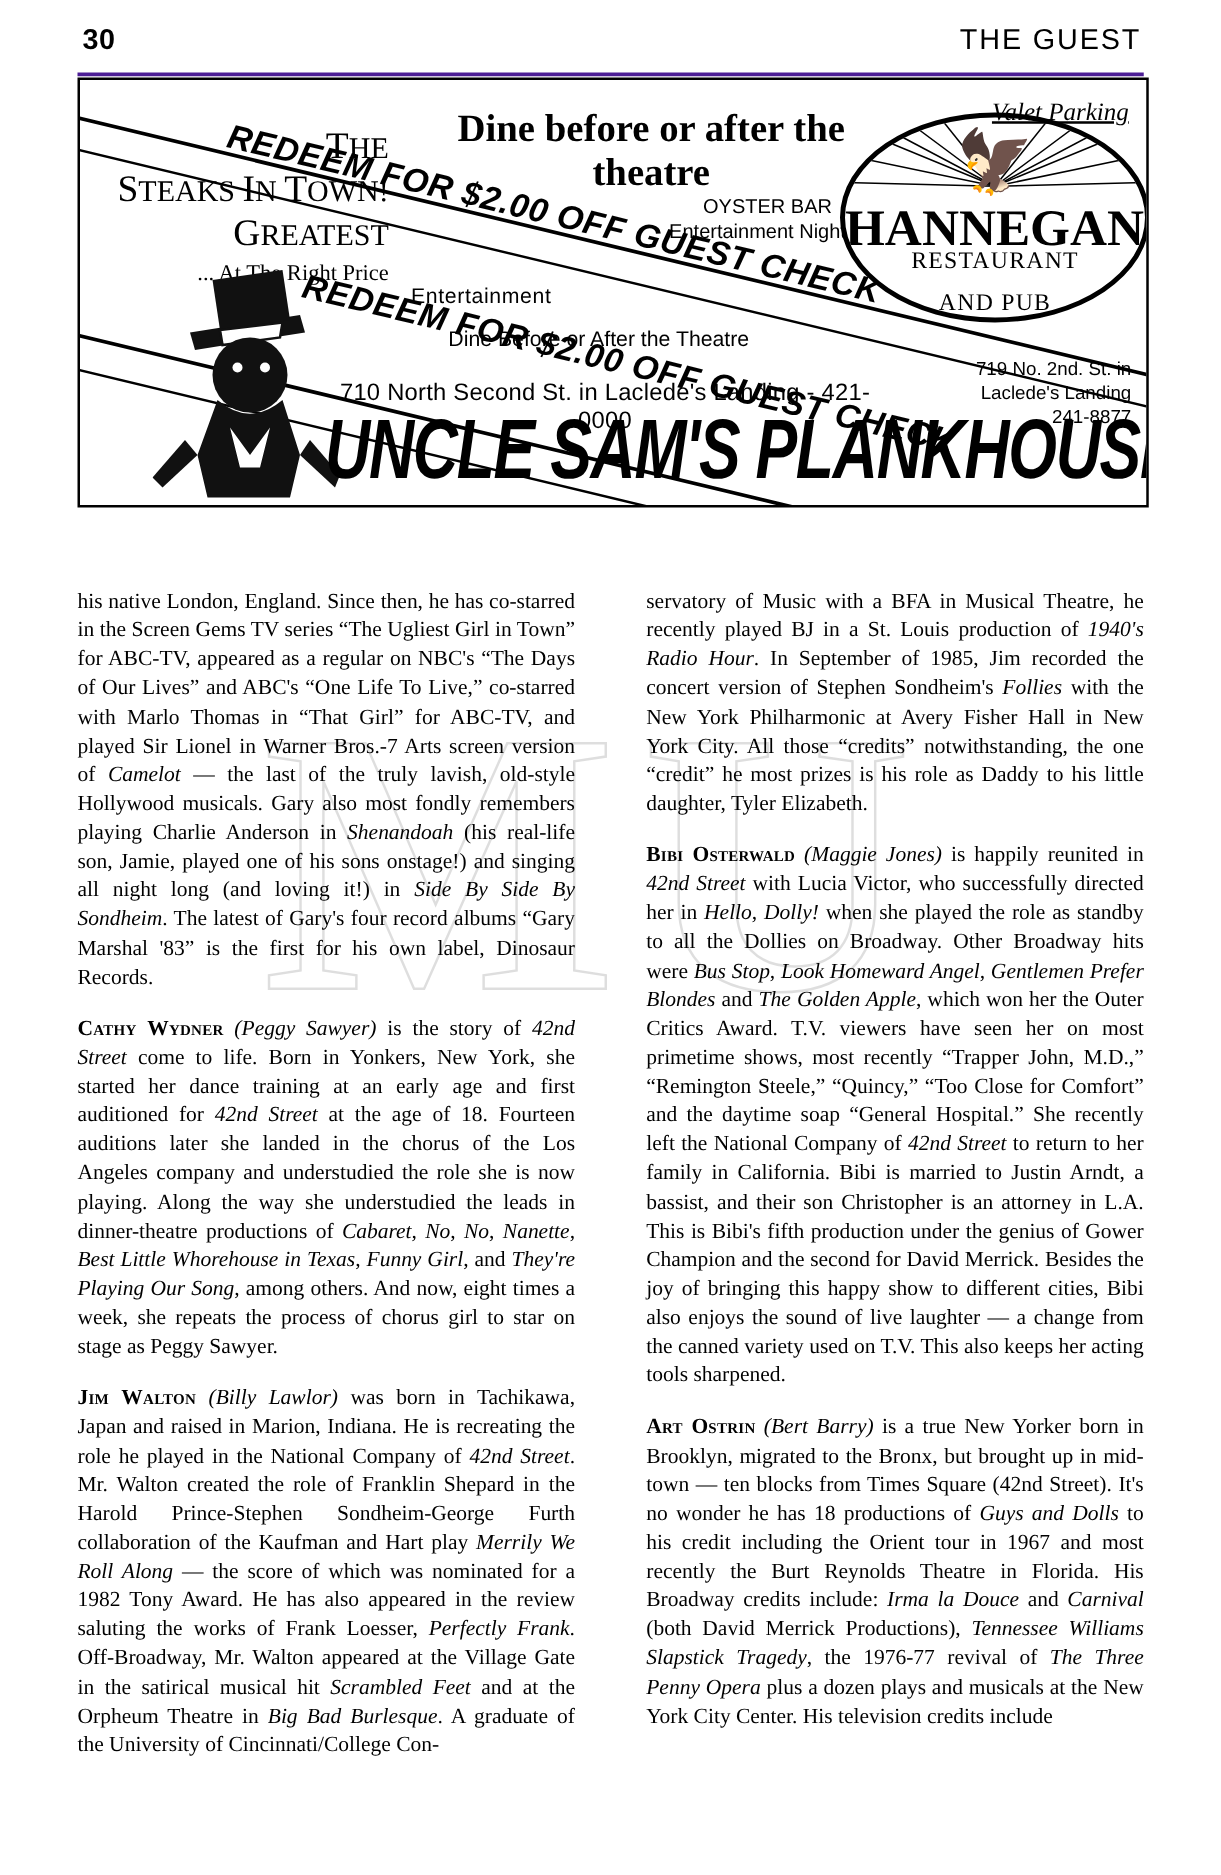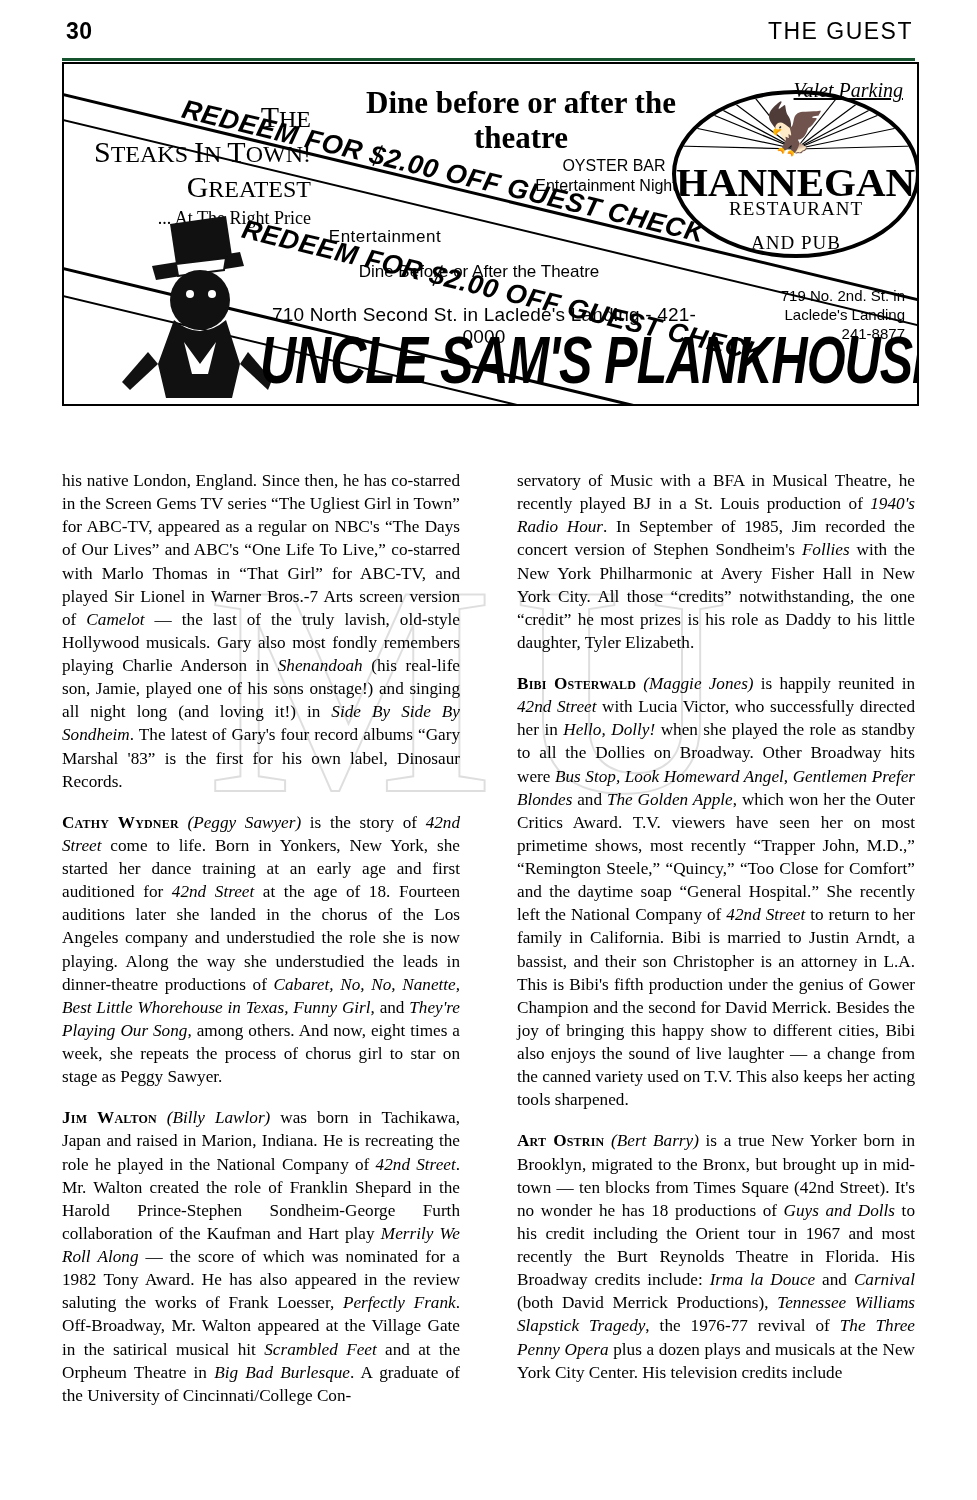--- a/index.html
+++ b/index.html
@@ -22,21 +22,21 @@
     height: 1500px;
     background: #fff;
   }
   
   .running-head {
     position: absolute;
     left: 62px;
     top: 18px;
     width: 853px;
     height: 40px;
-    border-bottom: 3px solid #14532d;
+    border-bottom: 3px solid #4c1d95;
   }
   .folio {
     position: absolute;
     left: 4px;
     top: 0px;
     font-size: 23px;
     font-weight: bold;
     font-family: "Liberation Sans", sans-serif;
     letter-spacing: 0.5px;
   }

